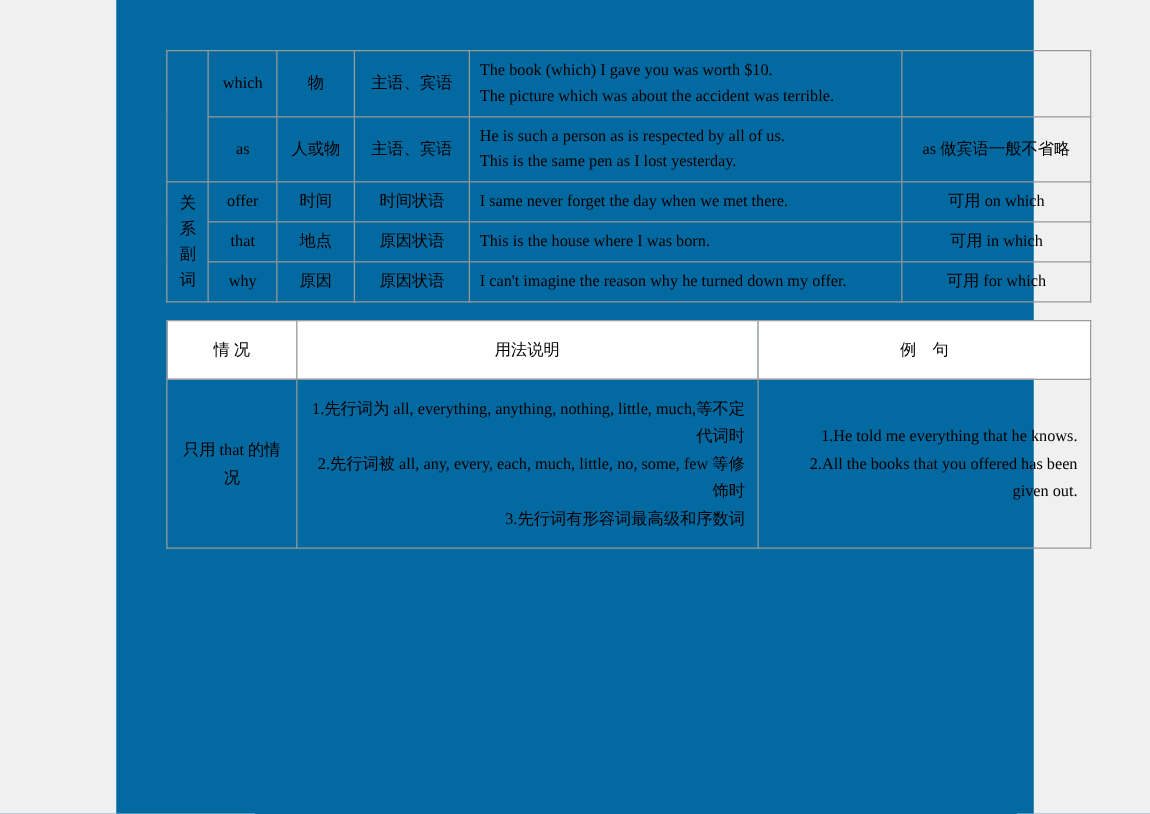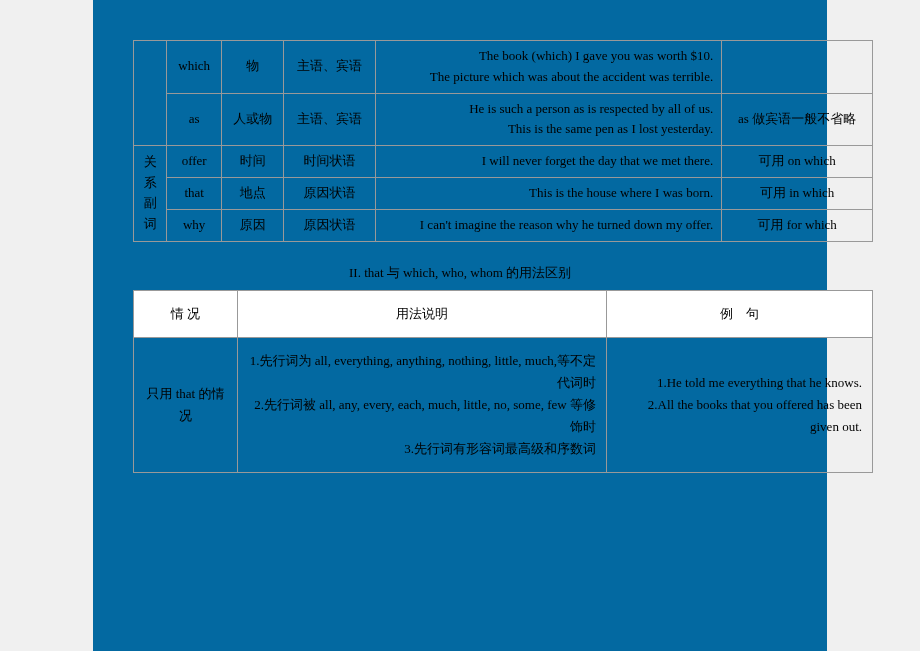--- a/index.html
+++ b/index.html
@@ -31,21 +31,21 @@
       margin: 10px auto;
     }
     .main-table td, .main-table th {
       border: 1px solid #999;
       padding: 5px 8px;
       text-align: center;
       vertical-align: middle;
       line-height: 1.6;
     }
     .main-table td.text-left {
-      text-align: right;
+      text-align: left;
     }
     .section-header {
       font-size: 13px;
       margin: 12px 0 4px 0;
       font-family: "SimSun", "宋体", serif;
     }
     .second-table {
       border-collapse: collapse;
       width: 740px;
       margin: 4px auto;
@@ -103,21 +103,21 @@
             This is the same pen as I lost yesterday.
           </td>
           <td>as 做宾语一般不省略</td>
         </tr>
 
         <tr>
           <td rowspan="3">关<br>系<br>副<br>词</td>
           <td>offer</td>
           <td>时间</td>
           <td>时间状语</td>
-          <td class="text-left">I will never forget the day that we met there.</td>
+          <td class="text-left">I same never forget the day when we met there.</td>
           <td>可用 on which</td>
         </tr>
 
         <tr>
           <td>that</td>
           <td>地点</td>
           <td>原因状语</td>
           <td class="text-left">This is the house where I was born.</td>
           <td>可用 in which</td>
         </tr>
@@ -125,21 +125,20 @@
         <tr>
           <td>why</td>
           <td>原因</td>
           <td>原因状语</td>
           <td class="text-left">I can't imagine the reason why he turned down my offer.</td>
           <td>可用 for which</td>
         </tr>
       </tbody>
     </table>
 
-    <div class="section-header">II. that 与 which, who, whom 的用法区别</div>
 
     <table class="second-table">
       <thead>
         <tr>
           <th>情 况</th>
           <th>用法说明</th>
           <th>例　句</th>
         </tr>
       </thead>
       <tbody>

